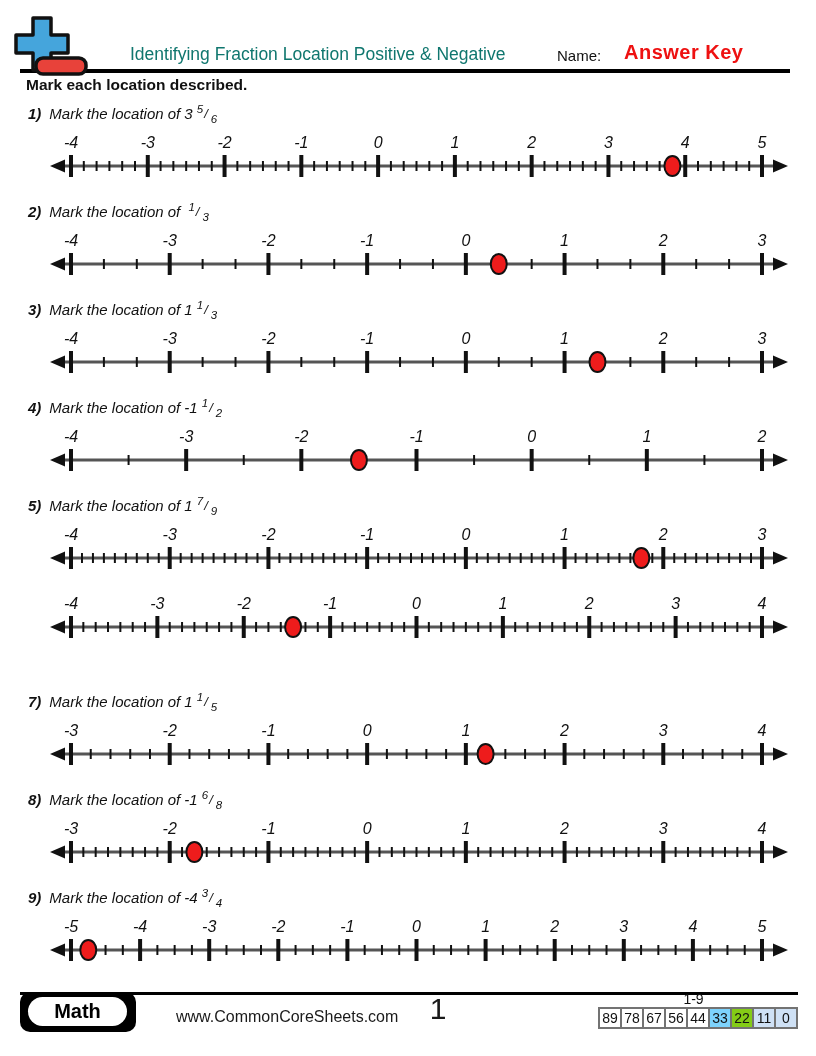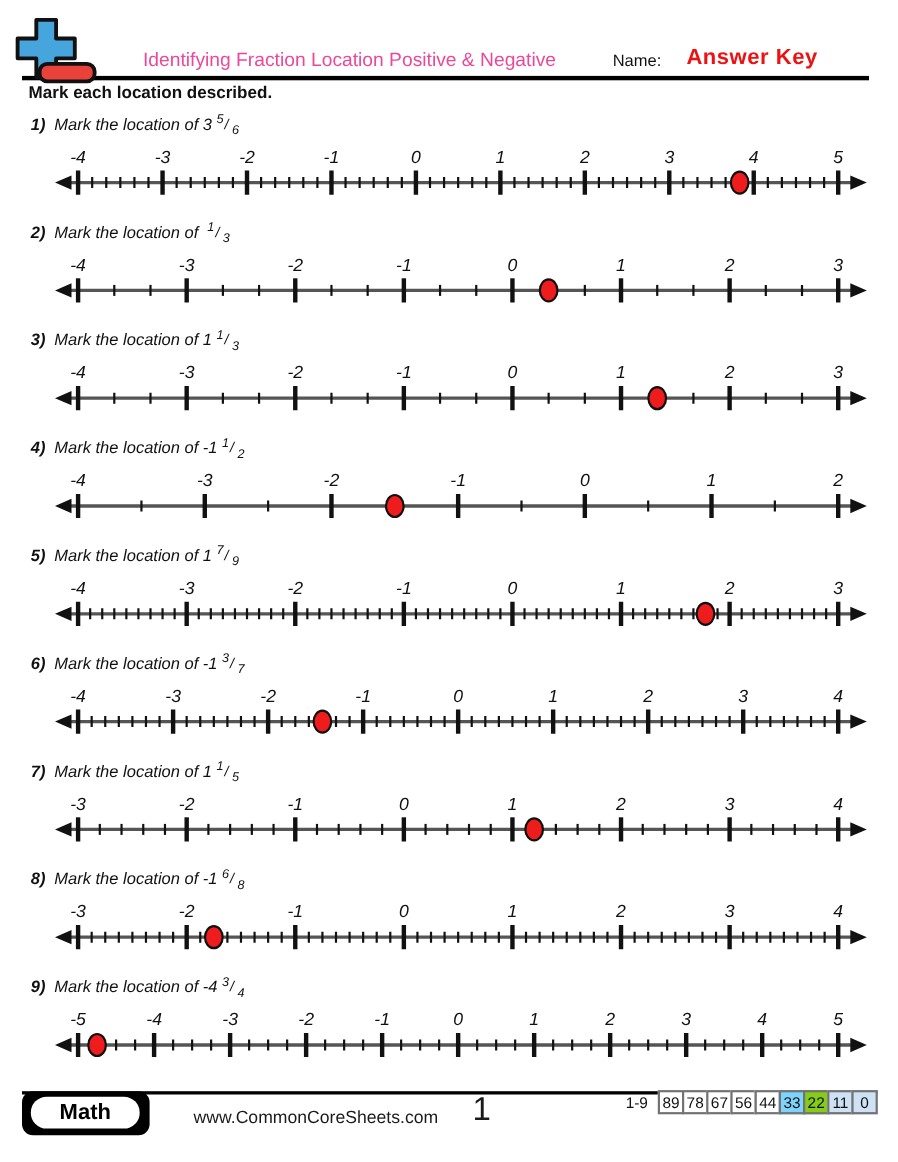--- a/index.html
+++ b/index.html
@@ -13,21 +13,21 @@
   }
   *{box-sizing:border-box;margin:0;padding:0;}
   html,body{background:#ffffff;}
   body{
     width:816px;height:1056px;position:relative;overflow:hidden;
     font-family:"Liberation Sans","DejaVu Sans",sans-serif;color:var(--ink);
   }
   
   .logo-svg{position:absolute;left:12px;top:12px;z-index:2;}
   .header-rule{position:absolute;left:20px;top:69px;width:770px;height:3.5px;background:#000;z-index:1;}
-  .page-title{position:absolute;left:130px;top:44px;font-size:17.5px;color:#ec4899;white-space:nowrap;}
+  .page-title{position:absolute;left:130px;top:44px;font-size:17.5px;color:#0f766e;white-space:nowrap;}
   .name-label{position:absolute;left:557px;top:47px;font-size:15px;}
   .answer-key{position:absolute;left:624px;top:41px;font-size:20px;font-weight:bold;color:var(--accent-red);letter-spacing:.5px;}
   .instructions{position:absolute;left:26px;top:76px;font-size:15.5px;font-weight:bold;}
   
   .problems{position:absolute;left:0;top:97px;width:816px;}
   .problem{height:98px;padding-top:3px;font-style:italic;}
   .q-row{margin-left:28px;font-size:15px;line-height:19px;}
   .q-num{font-weight:bold;margin-right:8px;}
   .q-prompt{margin-right:4px;}
   .q-value sup{font-size:11.5px;vertical-align:6px;}
@@ -35,21 +35,21 @@
   .q-value sub{font-size:11.5px;vertical-align:-4px;margin-left:3px;}
   .number-line{display:block;margin-left:49px;margin-top:3px;}
   .number-line text{font-family:"Liberation Sans","DejaVu Sans",sans-serif;}
   
   .footer-rule{position:absolute;left:20px;top:992px;width:778px;height:3px;background:#000;}
   .math-badge{position:absolute;left:20px;top:992px;width:116px;height:40px;background:#000;border-radius:10px;z-index:2;}
   .math-badge .pill{position:absolute;left:8px;top:5px;right:9px;bottom:6px;background:#fff;border-radius:15px;
     display:flex;align-items:center;justify-content:center;font-size:20px;font-weight:bold;color:#000;}
   .website{position:absolute;left:176px;top:1008px;font-size:16px;color:#1a1a1a;}
   .page-num{position:absolute;left:388px;top:992px;width:100px;text-align:center;font-size:30px;color:#1a1a1a;}
-  .score-strip{position:absolute;top:991px;right:18px;display:flex;align-items:center;}
+  .score-strip{position:absolute;top:991px;right:18px;display:flex;align-items:center;flex-direction:column;}
   .score-range{font-size:14px;margin-right:9px;}
   .score-cell{width:24px;height:22px;border:2px solid #737373;margin-left:-2px;
     display:flex;align-items:center;justify-content:center;font-size:14px;background:#fff;}
   .score-cell:first-of-type{margin-left:0;}
 </style>
 </head>
 <body>
 
 <svg class="logo-svg" width="92" height="66" viewBox="0 0 92 66">
   <path d="M 21 6 H 39 V 23 H 56 V 41 H 39 V 58 H 21 V 41 H 4 V 23 H 21 Z" fill="var(--logo-blue)" stroke="#111" stroke-width="3.5" stroke-linejoin="round"></path>
@@ -333,23 +333,20 @@
         <line x1="680.10" y1="29" x2="680.10" y2="39" stroke="#111" stroke-width="2"></line>
         <line x1="691.06" y1="29" x2="691.06" y2="39" stroke="#111" stroke-width="2"></line>
         <line x1="702.03" y1="29" x2="702.03" y2="39" stroke="#111" stroke-width="2"></line>
         <line x1="713" y1="23" x2="713" y2="45" stroke="#111" stroke-width="4"></line>
         <text x="713" y="16" text-anchor="middle" font-size="16" fill="#111">3</text>
         <ellipse cx="592.35" cy="34" rx="8" ry="10" fill="#ee1c1c" stroke="#111" stroke-width="2"></ellipse>
       </svg>
   </div>
 
   <div class="problem">
-    <div class="q-row">
-      <span class="q-num">6)</span><span class="q-prompt">Mark the location of</span><span class="q-value"><span>-1</span>&nbsp;<sup>3</sup><span class="slash">/</span><sub>7</sub></span>
-    </div>
     <svg class="number-line" width="740" height="50" viewBox="0 0 740 50">
         <line x1="10" y1="34" x2="730" y2="34" stroke="#555555" stroke-width="3"></line>
         <polygon points="1,34 16,27.5 16,40.5" fill="#111"></polygon>
         <polygon points="739,34 724,27.5 724,40.5" fill="#111"></polygon>
         <line x1="22" y1="23" x2="22" y2="45" stroke="#111" stroke-width="4"></line>
         <text x="22" y="16" text-anchor="middle" font-size="16" fill="#111">-4</text>
         <line x1="34.34" y1="29" x2="34.34" y2="39" stroke="#111" stroke-width="2"></line>
         <line x1="46.68" y1="29" x2="46.68" y2="39" stroke="#111" stroke-width="2"></line>
         <line x1="59.02" y1="29" x2="59.02" y2="39" stroke="#111" stroke-width="2"></line>
         <line x1="71.36" y1="29" x2="71.36" y2="39" stroke="#111" stroke-width="2"></line>

